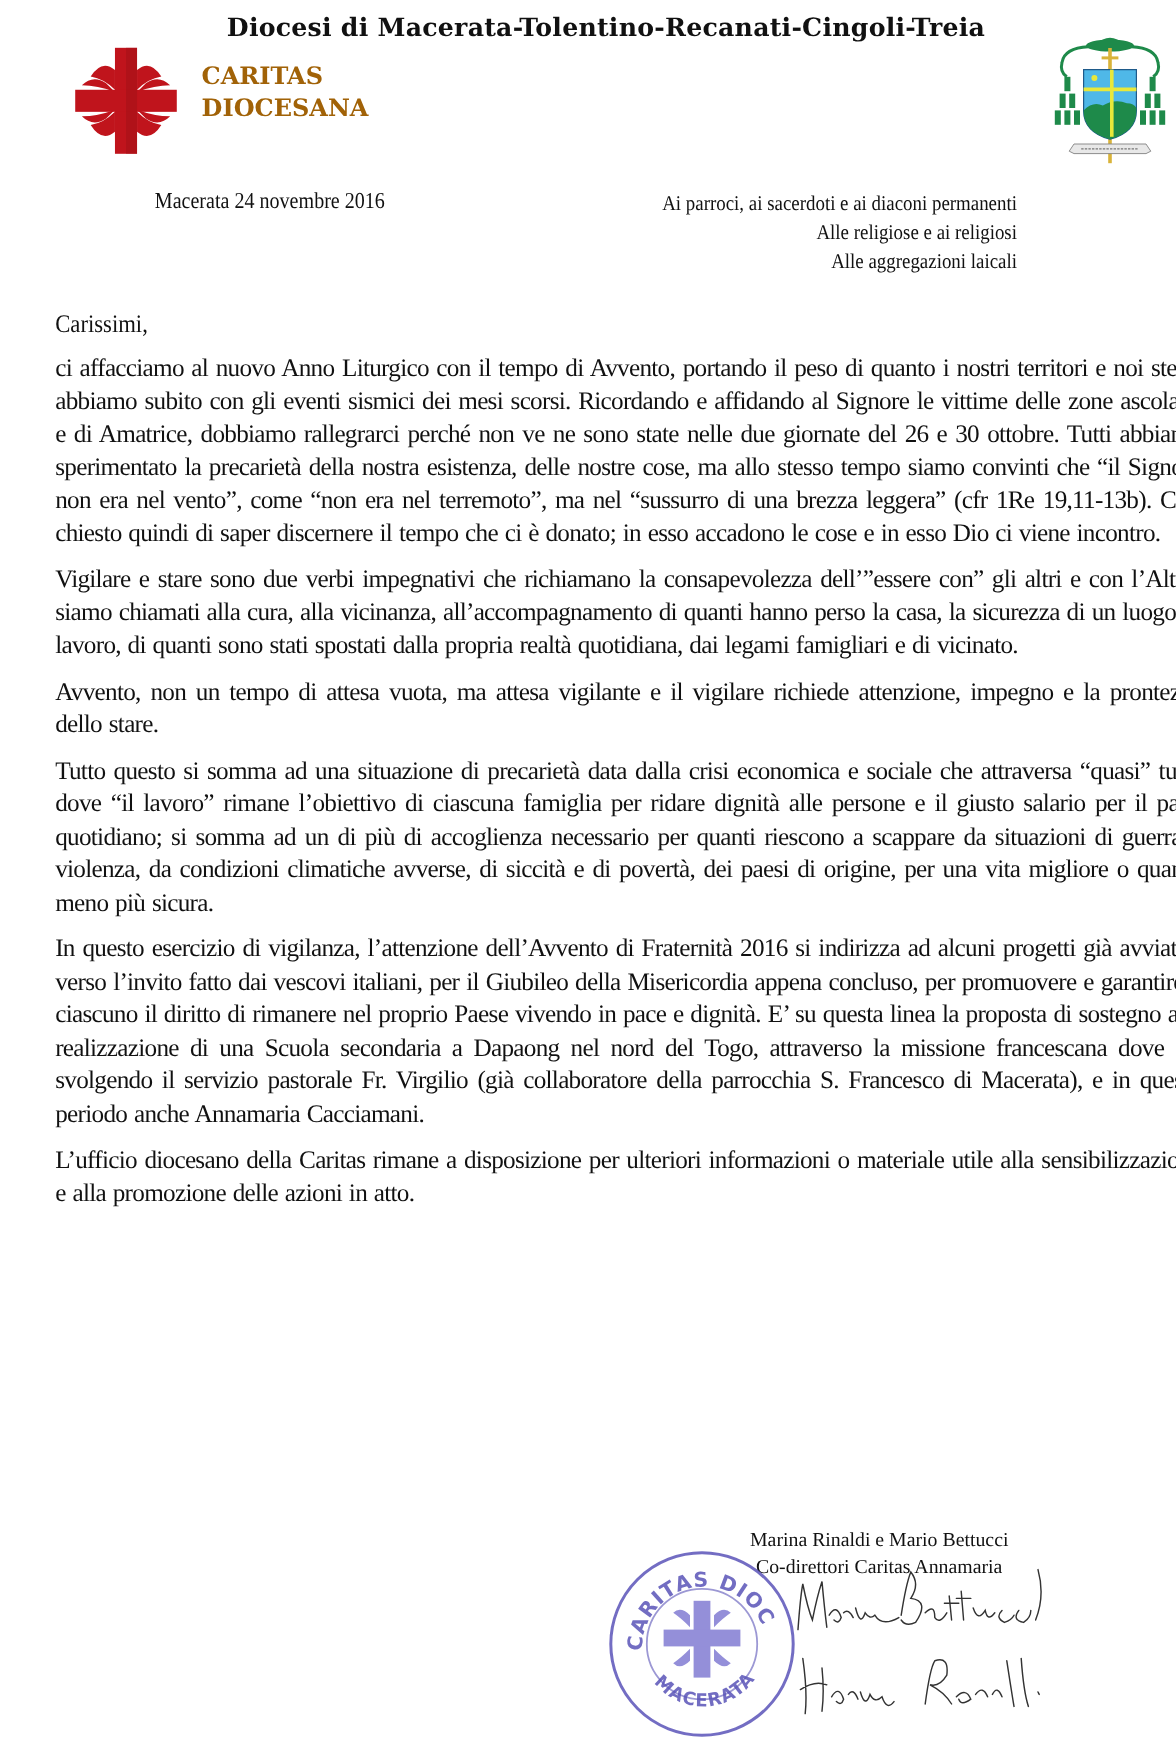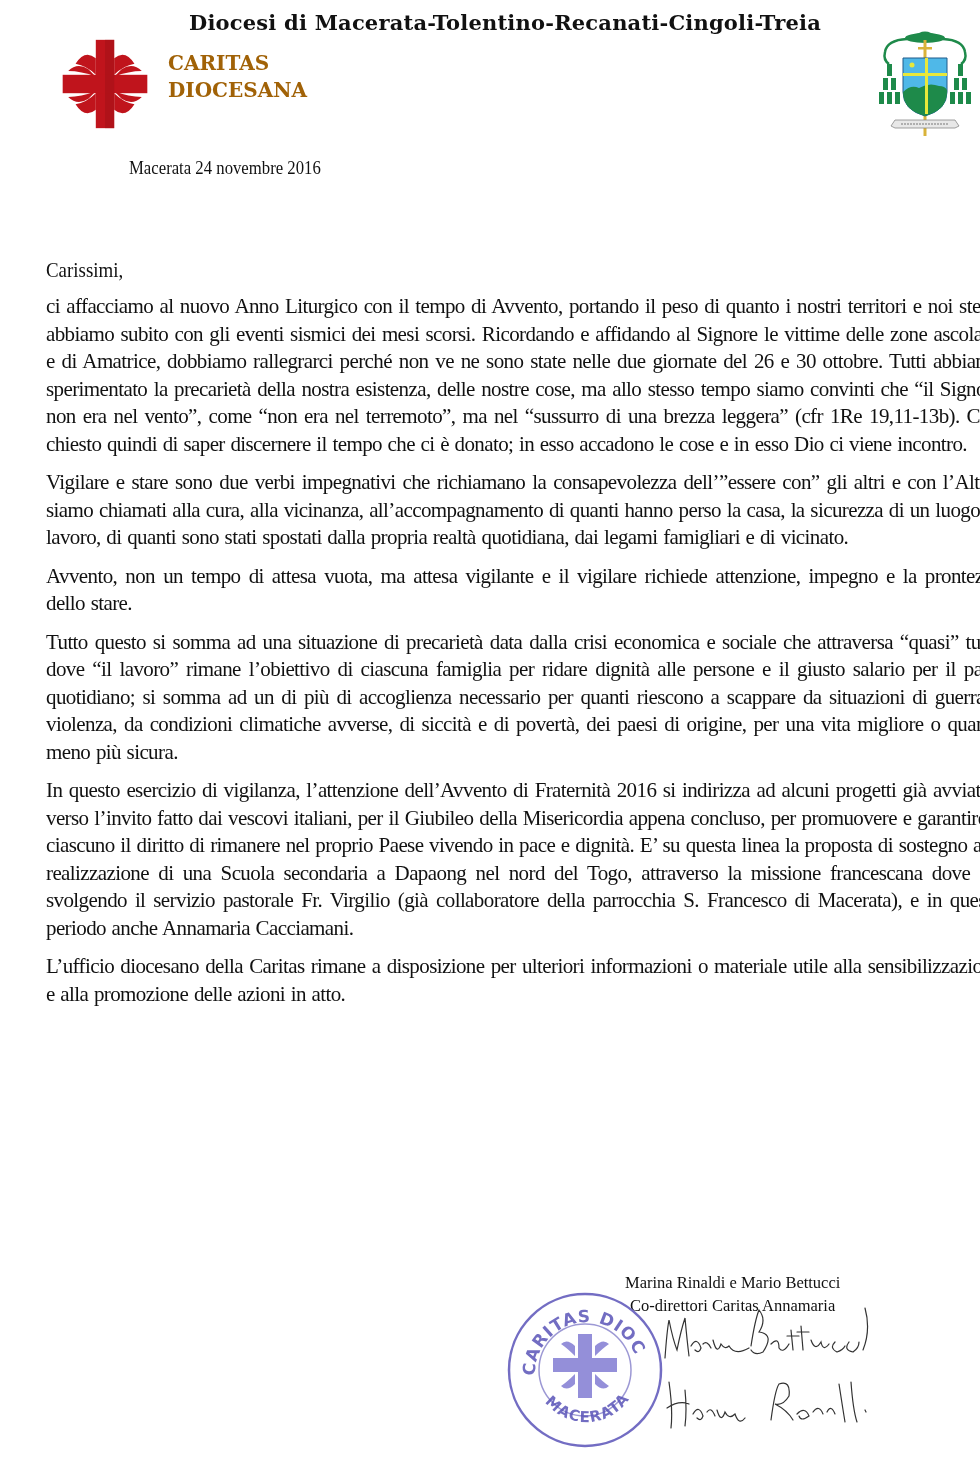--- a/index.html
+++ b/index.html
@@ -103,20 +103,25 @@
     <path d="M30 62 Q38 54 46 58 Q56 52 66 56 Q72 56 74 60 L74 62 Q74 80 52 86 Q30 80 30 62Z" fill="#1e8a4a"></path>
     <rect x="52" y="28" width="3" height="56" fill="#e8e83a"></rect>
     <path d="M30 43 L74 43 L74 46 L30 46Z" fill="#e8e83a"></path>
     <circle cx="39" cy="35" r="2.5" fill="#e8e83a"></circle>
 
     <path d="M22 90 L82 90 L86 96 L82 98 L22 98 L18 96Z" fill="#e8e8e8" stroke="#888" stroke-width="0.8"></path>
     <line x1="28" y1="94" x2="76" y2="94" stroke="#777" stroke-width="1" stroke-dasharray="2 1"></line>
   </svg>
 
   <div class="date-line serif">Macerata 24 novembre 2016</div>
+  <div class="recipients serif">
+    <div>Ai parroci, ai sacerdoti e ai diaconi permanenti</div>
+    <div>Alle religiose e ai religiosi</div>
+    <div>Alle aggregazioni laicali</div>
+  </div>
 
   <div class="salutation serif">Carissimi,</div>
 
   <div class="body-text">
     <p class="para">ci affacciamo al nuovo Anno Liturgico con il tempo di Avvento, portando il peso di quanto i nostri territori e noi stessi abbiamo subito con gli eventi sismici dei mesi scorsi. Ricordando e affidando al Signore le vittime delle zone ascolane e di Amatrice, dobbiamo rallegrarci perché non ve ne sono state nelle due giornate del 26 e 30 ottobre. Tutti abbiamo sperimentato la precarietà della nostra esistenza, delle nostre cose, ma allo stesso tempo siamo convinti che “il Signore non era nel vento”, come “non era nel terremoto”, ma nel “sussurro di una brezza leggera” (cfr 1Re 19,11-13b). Ci è chiesto quindi di saper discernere il tempo che ci è donato; in esso accadono le cose e in esso Dio ci viene incontro.</p>
     <p class="para">Vigilare e stare sono due verbi impegnativi che richiamano la consapevolezza dell’”essere con” gli altri e con l’Altro; siamo chiamati alla cura, alla vicinanza, all’accompagnamento di quanti hanno perso la casa, la sicurezza di un luogo, il lavoro, di quanti sono stati spostati dalla propria realtà quotidiana, dai legami famigliari e di vicinato.</p>
     <p class="para">Avvento, non un tempo di attesa vuota, ma attesa vigilante e il vigilare richiede attenzione, impegno e la prontezza dello stare.</p>
     <p class="para">Tutto questo si somma ad una situazione di precarietà data dalla crisi economica e sociale che attraversa “quasi” tutti, dove “il lavoro” rimane l’obiettivo di ciascuna famiglia per ridare dignità alle persone e il giusto salario per il pane quotidiano; si somma ad un di più di accoglienza necessario per quanti riescono a scappare da situazioni di guerra e violenza, da condizioni climatiche avverse, di siccità e di povertà, dei paesi di origine, per una vita migliore o quanto meno più sicura.</p>
     <p class="para">In questo esercizio di vigilanza, l’attenzione dell’Avvento di Fraternità 2016 si indirizza ad alcuni progetti già avviati e verso l’invito fatto dai vescovi italiani, per il Giubileo della Misericordia appena concluso, per promuovere e garantire a ciascuno il diritto di rimanere nel proprio Paese vivendo in pace e dignità. E’ su questa linea la proposta di sostegno alla realizzazione di una Scuola secondaria a Dapaong nel nord del Togo, attraverso la missione francescana dove sta svolgendo il servizio pastorale Fr. Virgilio (già collaboratore della parrocchia S. Francesco di Macerata), e in questo periodo anche Annamaria Cacciamani.</p>
     <p class="para">L’ufficio diocesano della Caritas rimane a disposizione per ulteriori informazioni o materiale utile alla sensibilizzazione e alla promozione delle azioni in atto.</p>

